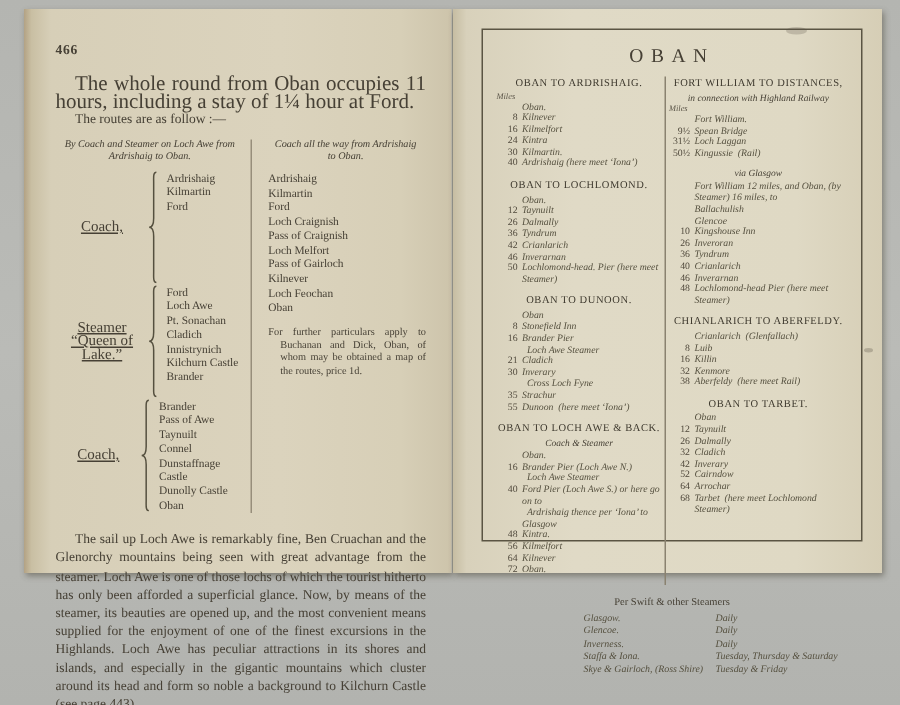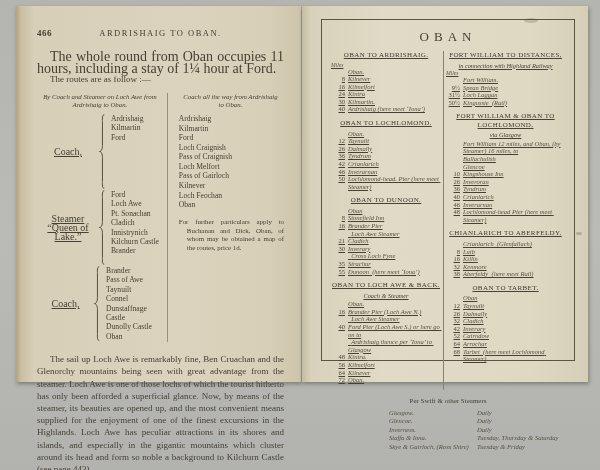--- a/index.html
+++ b/index.html
@@ -47,21 +47,21 @@
   .rc2 .stop{line-height:9.6px;}
   .rc-note{margin-top:8px;font-size:6.9px;line-height:8.8px;padding-left:10px;text-indent:-8px;text-align:justify;}
 
   .lp-body{margin:11px 0 0 0;font-size:9px;line-height:12.2px;text-align:justify;text-indent:13px;}
 
   
   .box{position:absolute;left:19px;top:13px;right:13px;bottom:21px;border:1px solid #5a5443;}
   .box-inner{padding:7px 7px 0 7px;height:100%;box-sizing:border-box;display:flex;flex-direction:column;}
   .rp-title{text-align:center;font-size:13px;letter-spacing:5px;margin-top:2px;}
   .rp-sub{text-align:center;font-size:9px;letter-spacing:2.5px;margin-top:3px;}
-  .table-cols{display:flex;margin-top:6px;text-decoration:underline;}
+  .table-cols{display:flex;margin-top:6px;}
   .tcol{padding:0 3px;}
   .tcol-l{width:48%;}
   .tcol-r{width:52%;}
   .tdiv{width:1px;background:#8a8270;}
   .sec{margin-bottom:6px;}
   .sec-head{text-align:center;font-size:7px;letter-spacing:.4px;line-height:8.5px;margin-bottom:2px;color:#3f3a2f;}
   .sec-sub{text-align:center;font-size:6.3px;font-style:italic;line-height:7.5px;margin-bottom:1px;}
   .sec-miles{font-size:5.6px;font-style:italic;line-height:6px;margin-left:-1px;color:#5a5447;}
   .row{display:flex;}
   .m{width:13px;flex:none;text-align:right;padding-right:3px;font-size:6.5px;line-height:7.6px;color:#50493c;}
@@ -78,21 +78,20 @@
 </style>
 </head>
 <body>
 
 <div style="width:100%;height:100%;position:relative;">
 
   <div class="page page-left">
     <div class="lp-inner">
       <div class="lp-header">
         <span class="lp-pagenum">466</span>
-        <span class="lp-running">ARDRISHAIG TO OBAN.</span>
         <span class="lp-headspacer"></span>
       </div>
       <p class="lp-intro">The whole round from Oban occupies 11 hours, including a stay of 1¼ hour at Ford.</p>
       <p class="lp-routesline">The routes are as follow :—</p>
 
       <div class="route-cols">
         <div class="rc1">
           <div class="rc-head">By Coach and Steamer on Loch Awe from Ardrishaig to Oban.</div>
           <div>
 
@@ -388,21 +387,20 @@
                     </div>
 
                     <div class="row">
                       <span class="m">50½</span>
                       <span class="p">Kingussie  (Rail)</span>
                     </div>
                   </div>
               </div>
 
               <div class="sec">
-                <div class="sec-head">FORT WILLIAM &amp; OBAN TO LOCHLOMOND,</div>
                 <div class="sec-sub opt">via Glasgow</div>
 
                 <div class="rows">
 
                     <div class="row">
                       <span class="m"></span>
                       <span class="p">Fort William 12 miles, and Oban, (by</span>
                     </div>
 
                     <div class="row">

